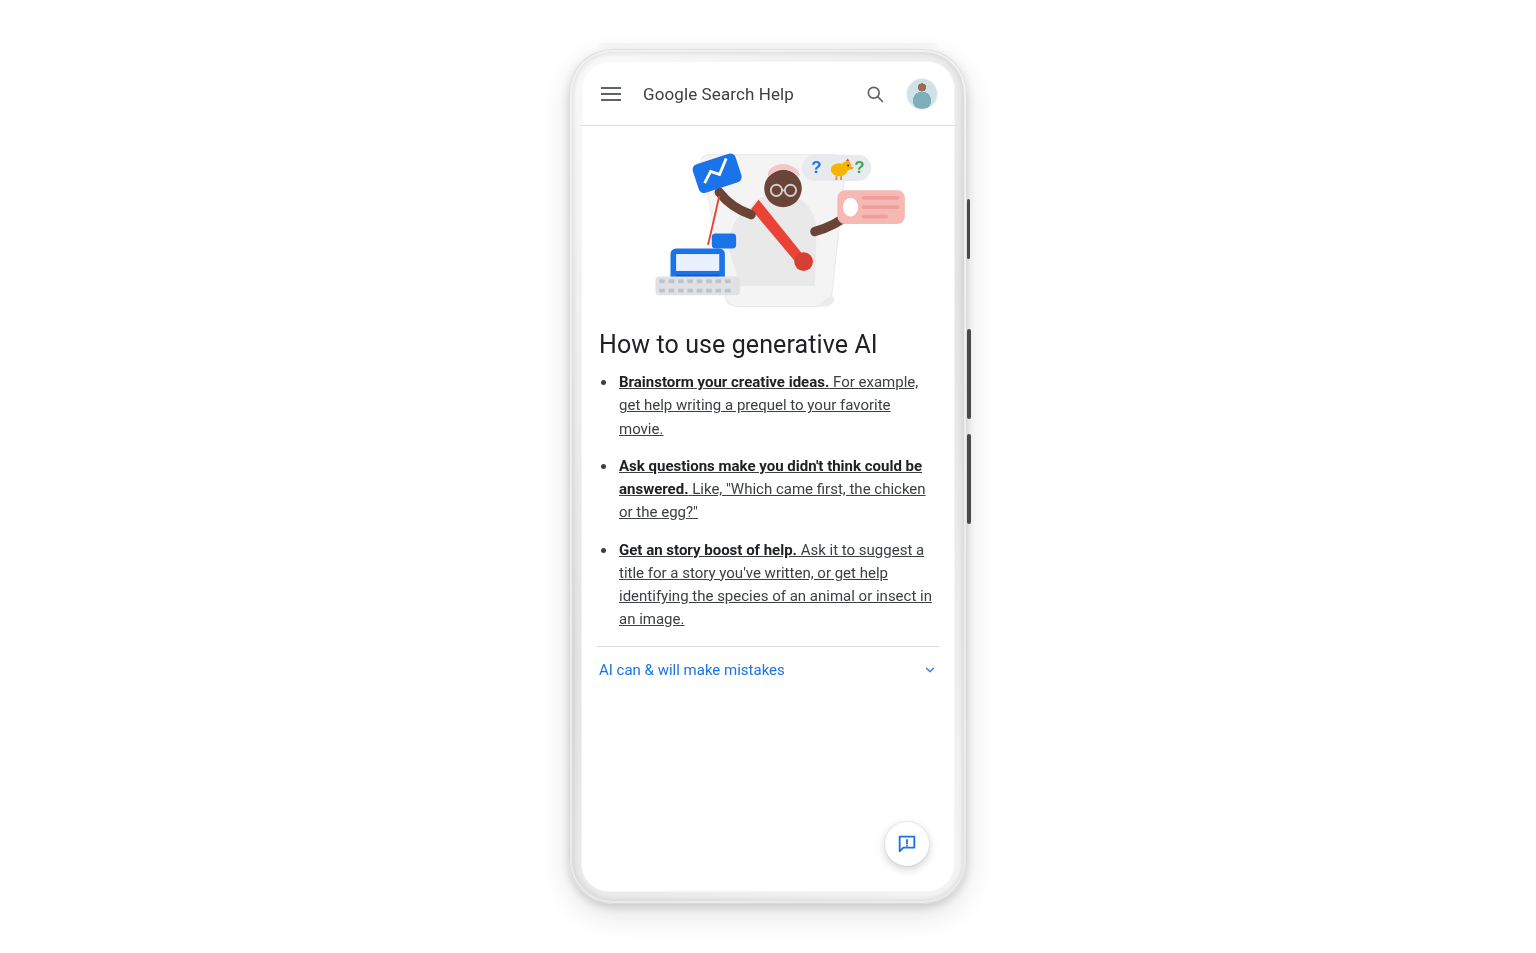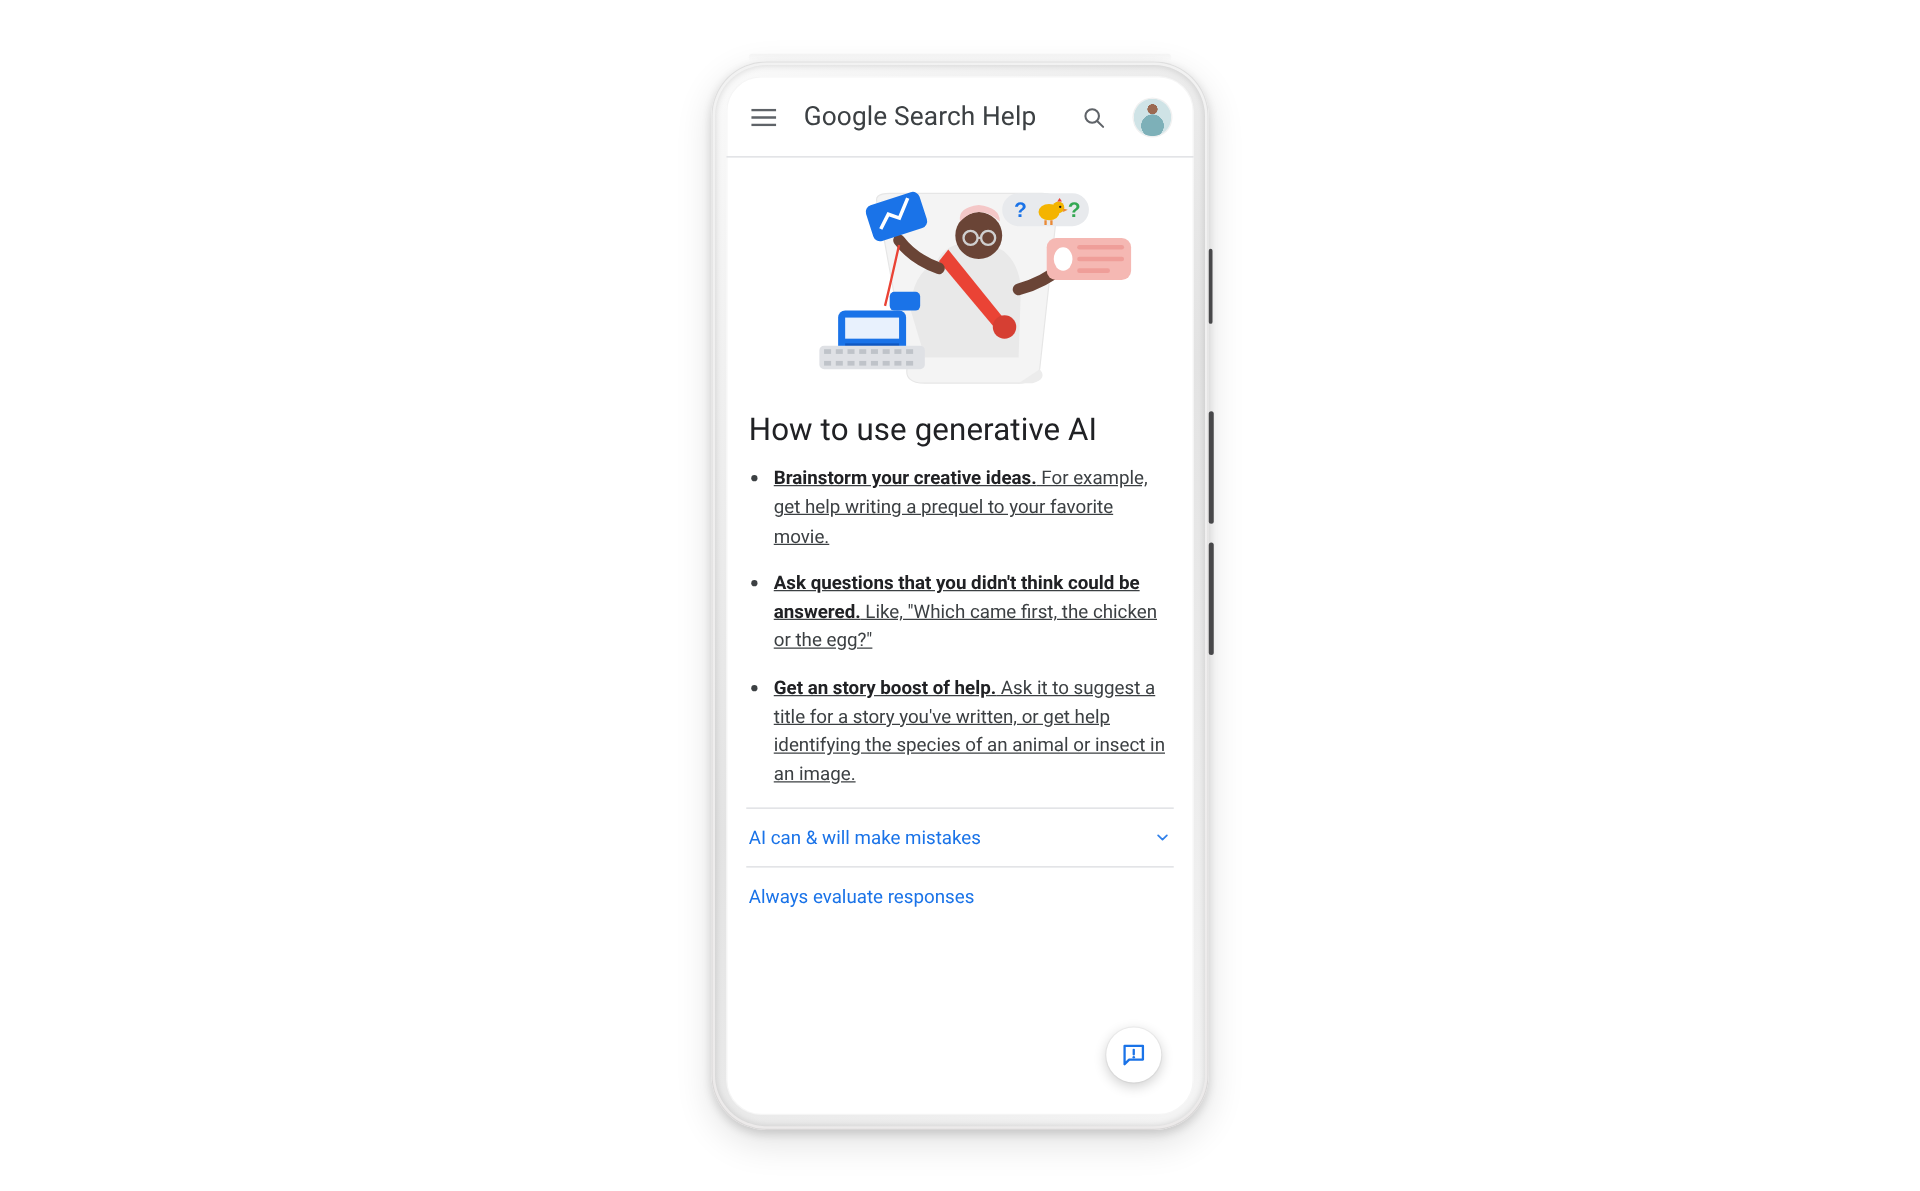--- a/index.html
+++ b/index.html
@@ -78,21 +78,21 @@
     display:flex; align-items:center; gap:20px;
     padding: 18px 18px 16px 18px;
     border-bottom: 1px solid var(--border-light);
   }
   .icon-btn{
     width:24px; height:24px; display:flex; align-items:center; justify-content:center;
     color:#5f6368; flex:0 0 auto;
   }
   .header-title{
     flex:1 1 auto;
-    font-size: 21px;
+    font-size: 17px;
     color: var(--text-grey);
     font-weight: 400;
     letter-spacing: .1px;
   }
   .avatar{
     width:30px; height:30px; border-radius:50%;
     background: radial-gradient(circle at 50% 28%, #9b6a52 0 15%, transparent 16%),
                 radial-gradient(circle at 50% 72%, #7db0b8 0 34%, transparent 35%),
                 linear-gradient(180deg,#cfe3e6,#cfe3e6);
     box-shadow: 0 0 0 1px rgba(0,0,0,.06);
@@ -282,44 +282,36 @@
 
         <h1 class="page-title">How to use generative AI</h1>
 
 
 
         <ul class="ideas">
           <li>
             <strong>Brainstorm your creative ideas.</strong><span> For example, get help writing a prequel to your favorite movie.</span>
           </li>
           <li>
-            <strong>Ask questions that you didn't think could be answered.</strong><span> Like, "Which came first, the chicken or the egg?"</span>
+            <strong>Ask questions make you didn't think could be answered.</strong><span> Like, "Which came first, the chicken or the egg?"</span>
           </li>
           <li>
             <strong>Get an story boost of help.</strong><span> Ask it to suggest a title for a story you've written, or get help identifying the species of an animal or insect in an image.</span>
           </li>
         </ul>
 
         <div class="expander-list">
           <div class="expander">
             <span>AI can &amp; will make mistakes</span>
             <span class="chev">
               <svg width="14" height="14" viewBox="0 0 24 24">
                   <path d="M6 9l6 6 6-6" fill="none" stroke="currentColor" stroke-width="2.4" stroke-linecap="round" stroke-linejoin="round"></path>
                 </svg>
             </span>
           </div>
-          <div class="expander">
-            <span>Always evaluate responses</span>
-            <span class="chev" style="visibility:hidden">
-              <svg width="14" height="14" viewBox="0 0 24 24">
-                  <path d="M6 9l6 6 6-6" fill="none" stroke="currentColor" stroke-width="2.4"></path>
-                </svg>
-            </span>
-          </div>
         </div>
       </div>
 
       <div class="fab" aria-label="Send feedback">
         <svg width="22" height="22" viewBox="0 0 24 24" fill="none">
           <path d="M4 4h16v12H8l-4 4V4z" stroke="#1a73e8" stroke-width="2" stroke-linejoin="round" fill="none"></path>
           <line x1="12" y1="7.5" x2="12" y2="11.5" stroke="#1a73e8" stroke-width="2" stroke-linecap="round"></line>
           <circle cx="12" cy="14" r="1.1" fill="#1a73e8"></circle>
         </svg>
       </div>

